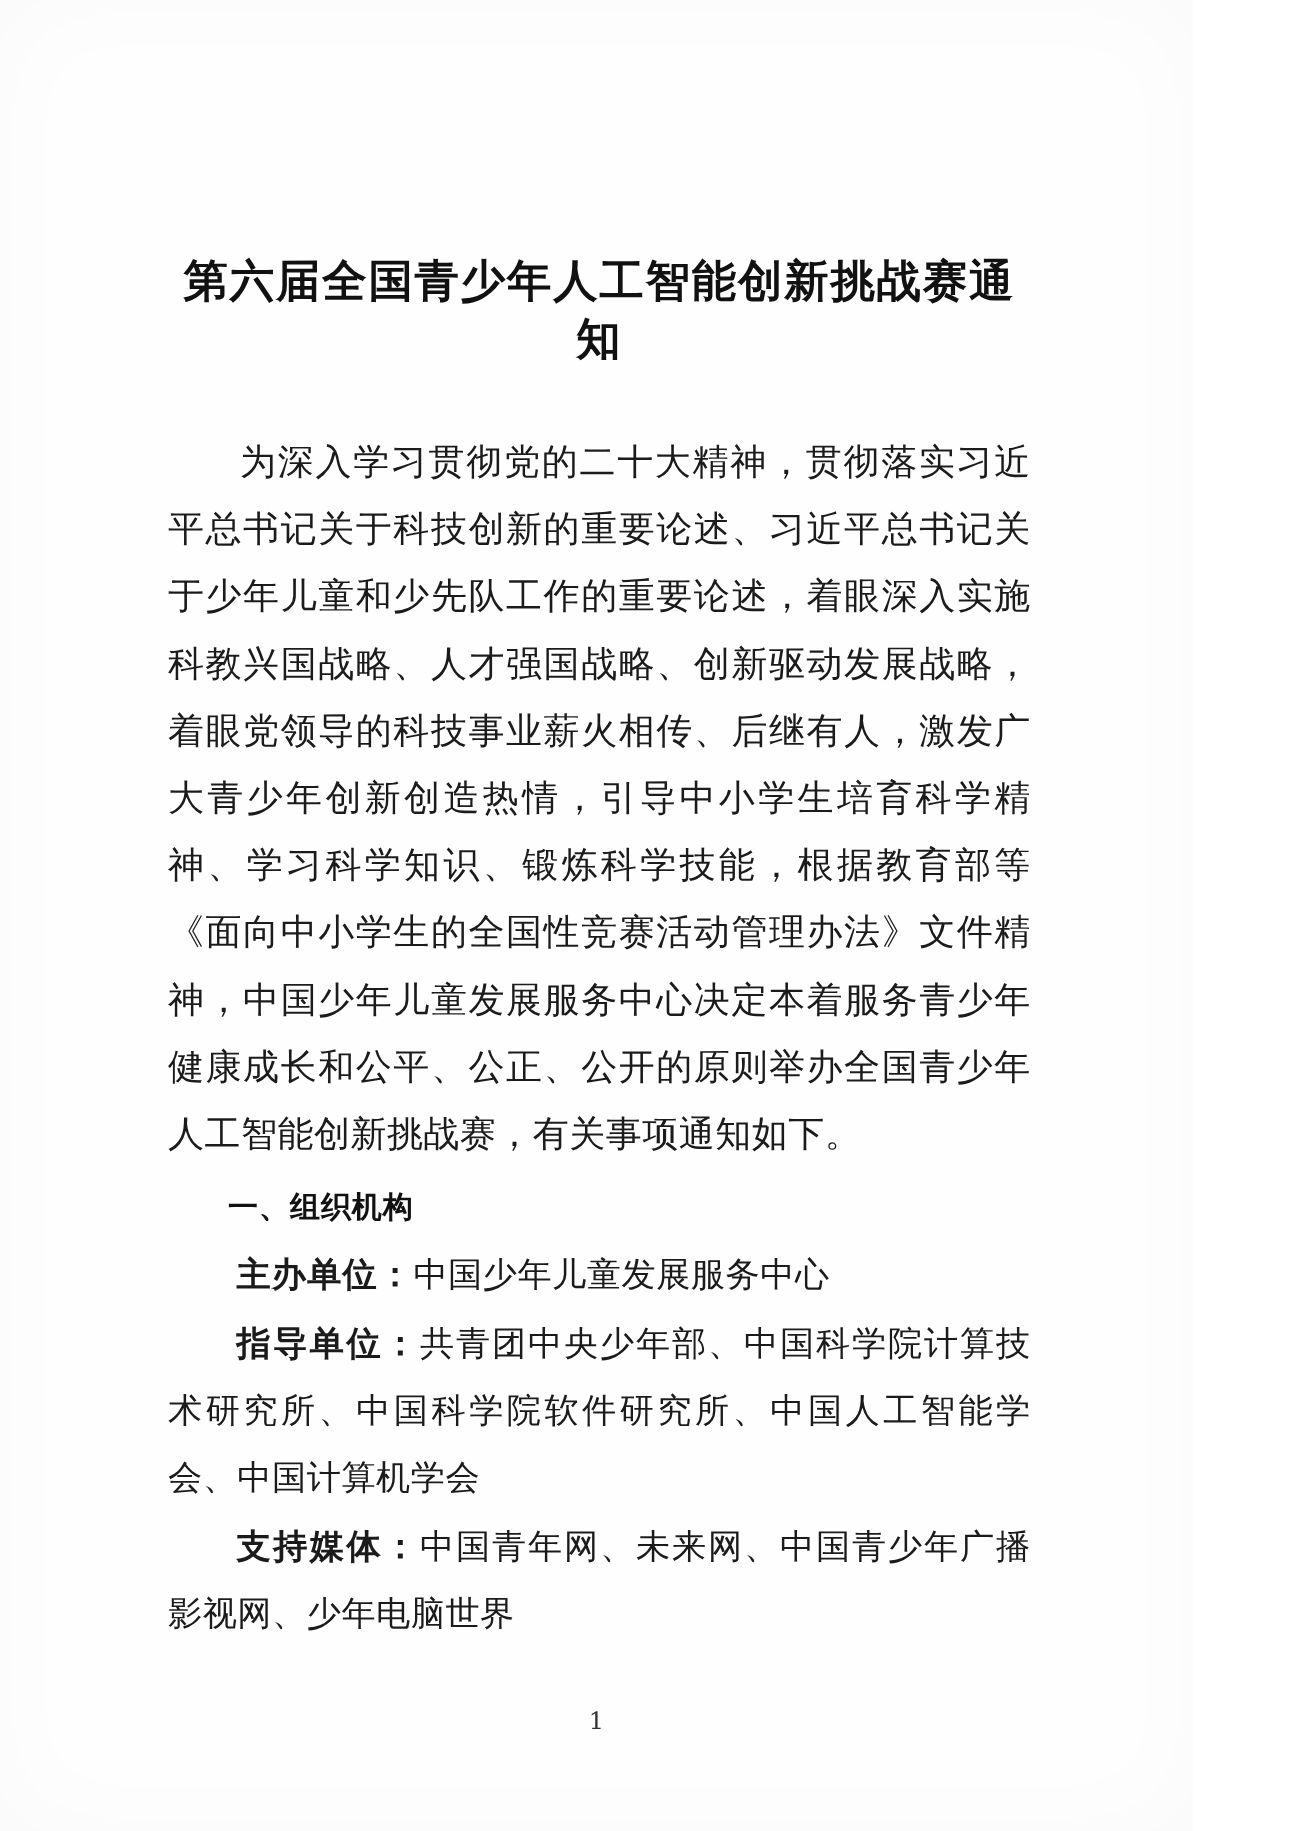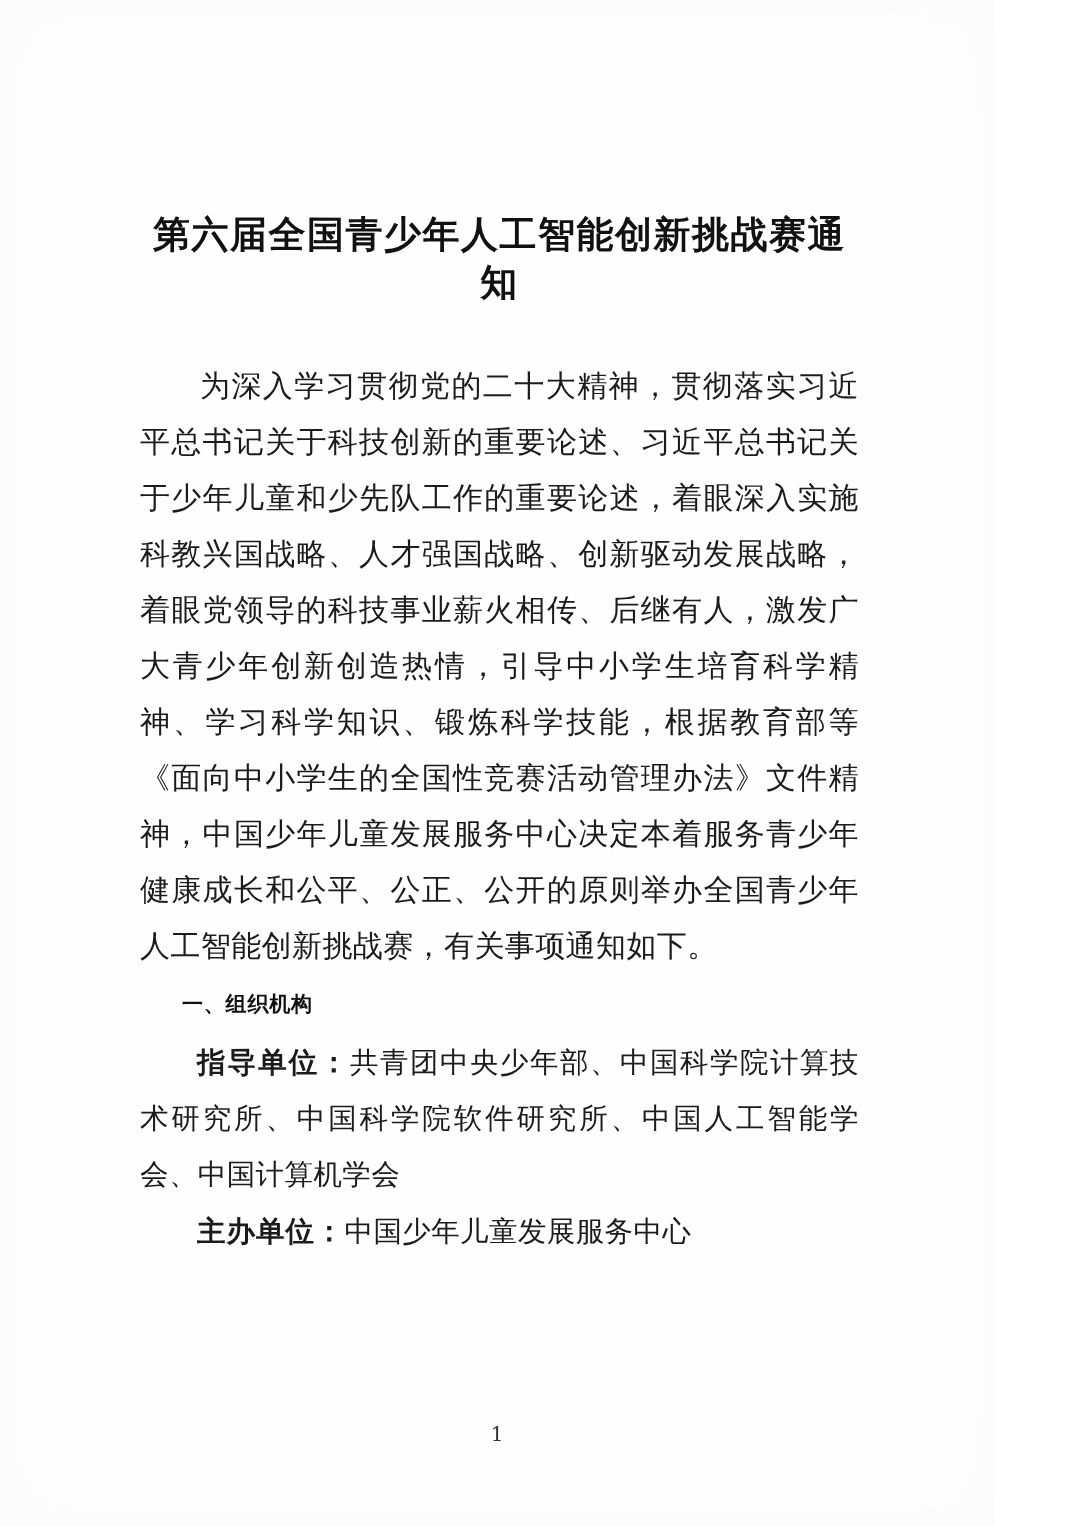--- a/index.html
+++ b/index.html
@@ -39,28 +39,27 @@
     font-size: 30px;
     line-height: 56px;
     text-align: justify;
     text-justify: inter-ideograph;
     text-indent: 2em;
     margin: 0 0 2px 0;
     letter-spacing: 0.4px;
     color: #1b1b1b;
   }
   .section-heading {
-    font-size: 21px;
+    font-size: 25px;
     line-height: 56px;
     font-weight: bold;
     text-indent: 2em;
     margin: 4px 0 0 0;
     letter-spacing: 0.8px;
     color: #111;
-    font-family: Liberation Mono, monospace;
   }
   .info-line {
     font-size: 28.5px;
     line-height: 56px;
     text-align: justify;
     text-justify: inter-ideograph;
     text-indent: 2em;
     margin: 0;
     letter-spacing: 0.4px;
     color: #1b1b1b;
@@ -91,25 +90,28 @@
 
 <div class="page">
 
   <h1 class="doc-title">第六届全国青少年人工智能创新挑战赛通知</h1>
 
   <p class="body-para">为深入学习贯彻党的二十大精神，贯彻落实习近平总书记关于科技创新的重要论述、习近平总书记关于少年儿童和少先队工作的重要论述，着眼深入实施科教兴国战略、人才强国战略、创新驱动发展战略，着眼党领导的科技事业薪火相传、后继有人，激发广大青少年创新创造热情，引导中小学生培育科学精神、学习科学知识、锻炼科学技能，根据教育部等《面向中小学生的全国性竞赛活动管理办法》文件精神，中国少年儿童发展服务中心决定本着服务青少年健康成长和公平、公正、公开的原则举办全国青少年人工智能创新挑战赛，有关事项通知如下。</p>
 
   <h2 class="section-heading">一、组织机构</h2>
 
   <p class="info-line">
+    <span class="lbl">主办单位：</span><span>中国少年儿童发展服务中心</span>
+  </p>
+
+  <p class="info-line">
     <span class="lbl">指导单位：</span><span>共青团中央少年部、中国科学院计算技术研究所、中国科学院软件研究所、中国人工智能学会、中国计算机学会</span>
   </p>
 
+
   <p class="info-line">
-    <span class="lbl">主办单位：</span><span>中国少年儿童发展服务中心</span>
+    <span class="lbl">支持媒体：</span><span>中国青年网、未来网、中国青少年广播影视网、少年电脑世界</span>
   </p>
-
-
 
   <div class="page-number">1</div>
 
   <div class="paper-edge"></div>
 </div>
 
 </body></html>

